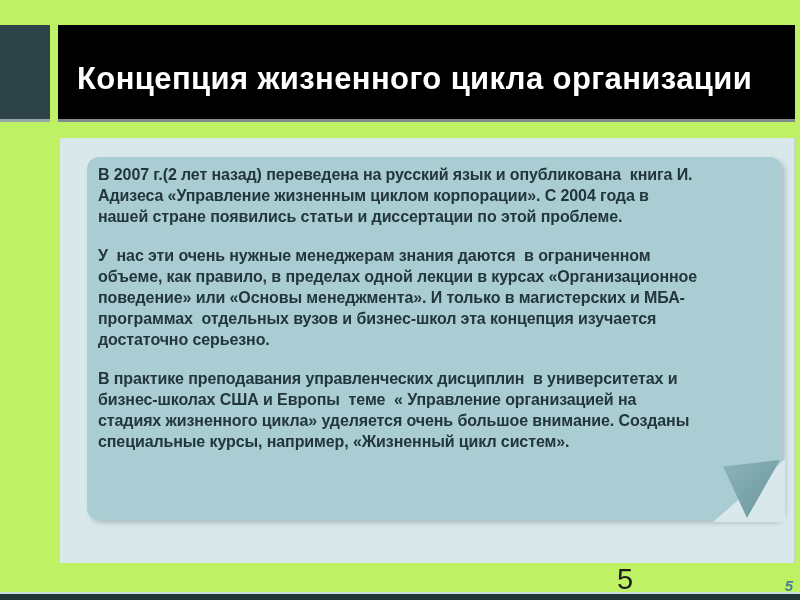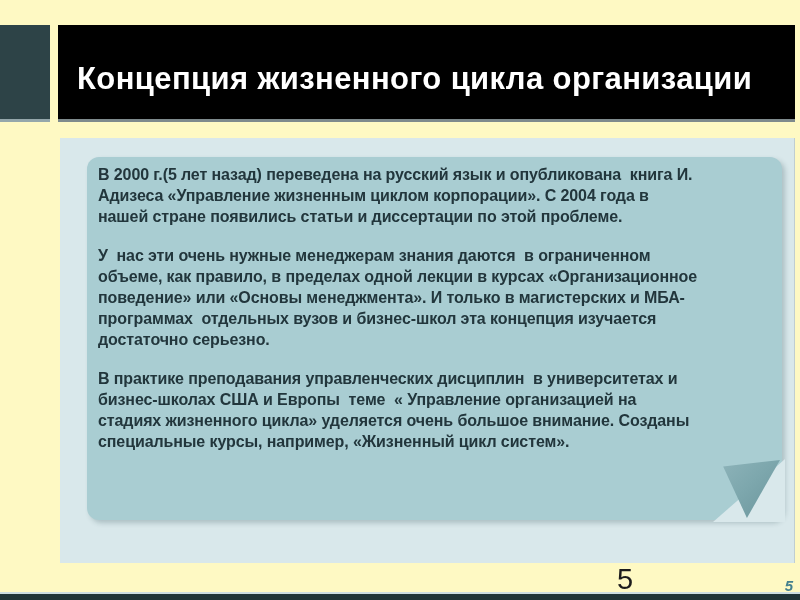--- a/index.html
+++ b/index.html
@@ -5,21 +5,21 @@
   html, body { margin: 0; padding: 0; }
   body {
     width: 800px; height: 600px;
     background: #ffffff;
     font-family: "Liberation Sans", sans-serif;
     overflow: hidden;
   }
   .slide {
     position: relative;
     width: 800px; height: 600px;
-    background: #fef9c3;
+    background: #bef264;
   }
 
   
   .accent-block {
     position: absolute;
     left: 0; top: 25px;
     width: 50px; height: 94px;
     background: #2d4347;
     border-bottom: 3px solid #94a7ab;
   }
@@ -128,21 +128,21 @@
 
   <div class="accent-block"></div>
 
   <div class="title-band">
     <h1>Концепция жизненного цикла организации</h1>
   </div>
 
   <div class="content-panel"></div>
 
   <div class="text-box">
-    <p>В 2000 г.(5 лет назад) переведена на русский язык и опубликована  книга И.
+    <p>В 2007 г.(2 лет назад) переведена на русский язык и опубликована  книга И.
 Адизеса «Управление жизненным циклом корпорации». С 2004 года в
 нашей стране появились статьи и диссертации по этой проблеме.</p>
     <p>У  нас эти очень нужные менеджерам знания даются  в ограниченном
 объеме, как правило, в пределах одной лекции в курсах «Организационное
 поведение» или «Основы менеджмента». И только в магистерских и МБА-
 программах  отдельных вузов и бизнес-школ эта концепция изучается
 достаточно серьезно.</p>
     <p>В практике преподавания управленческих дисциплин  в университетах и
 бизнес-школах США и Европы  теме  « Управление организацией на
 стадиях жизненного цикла» уделяется очень большое внимание. Созданы

